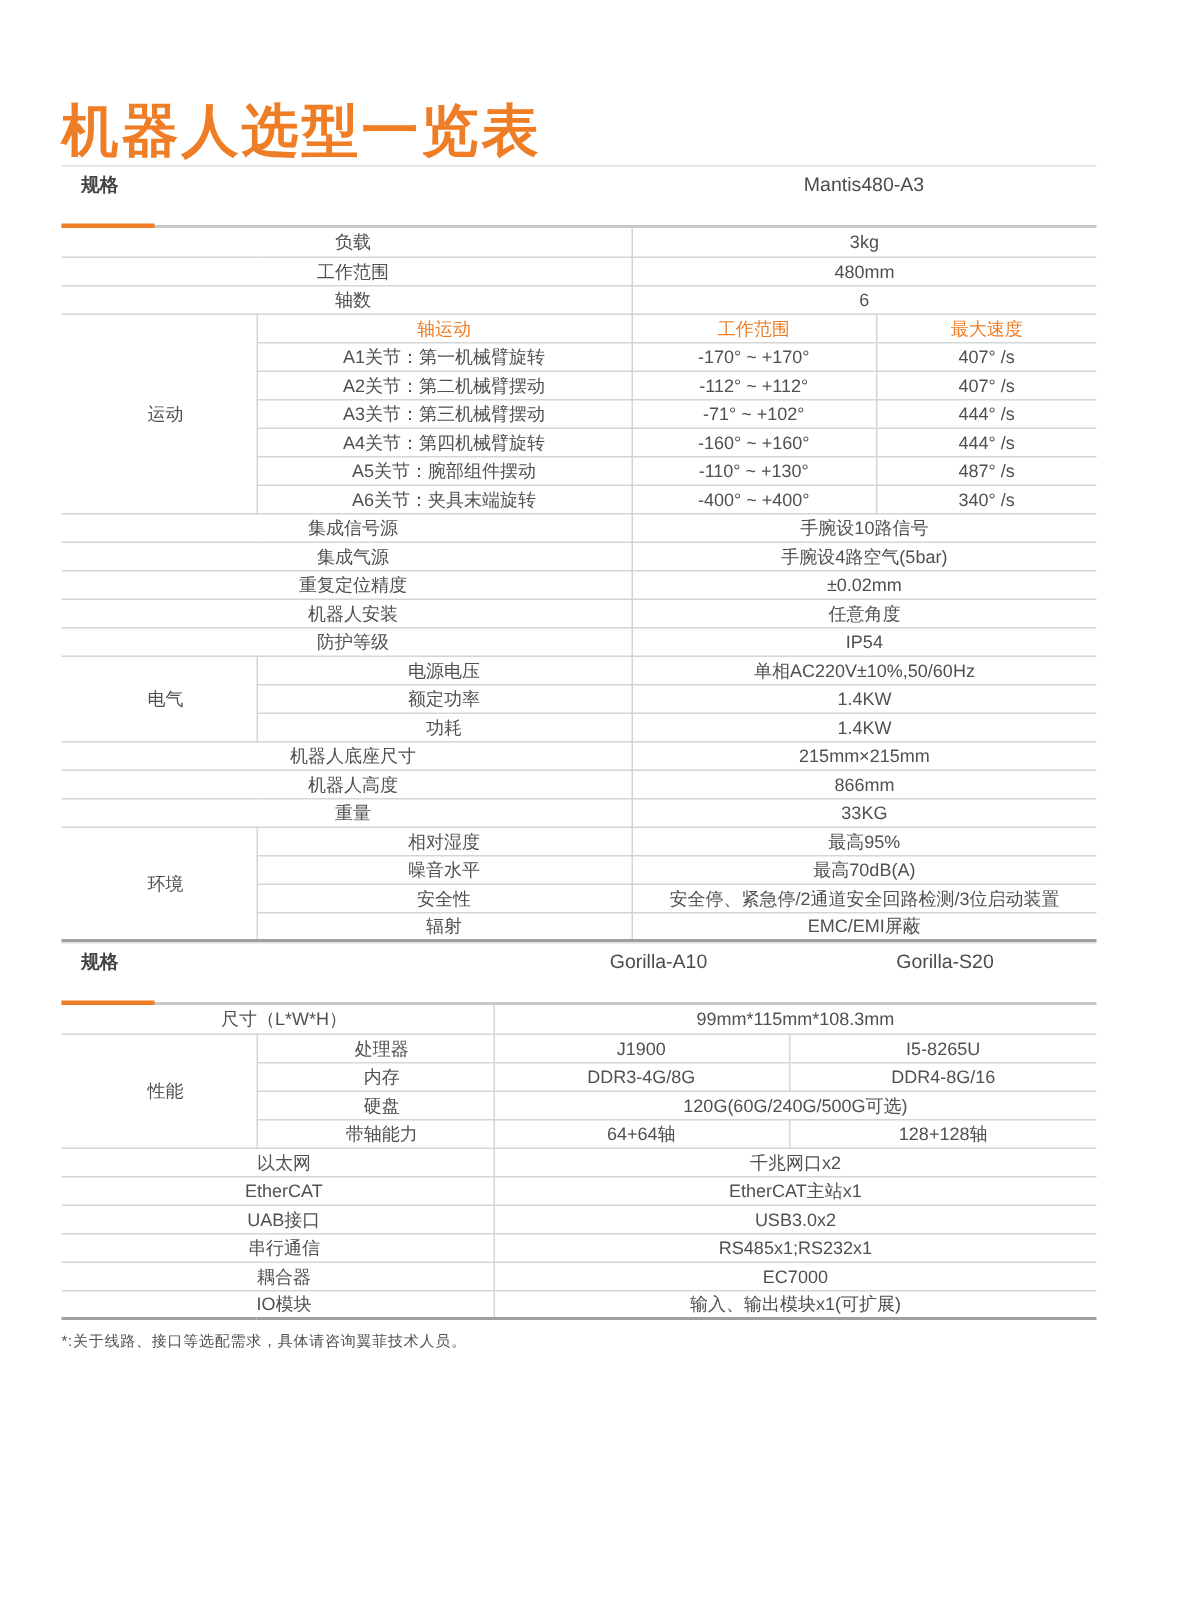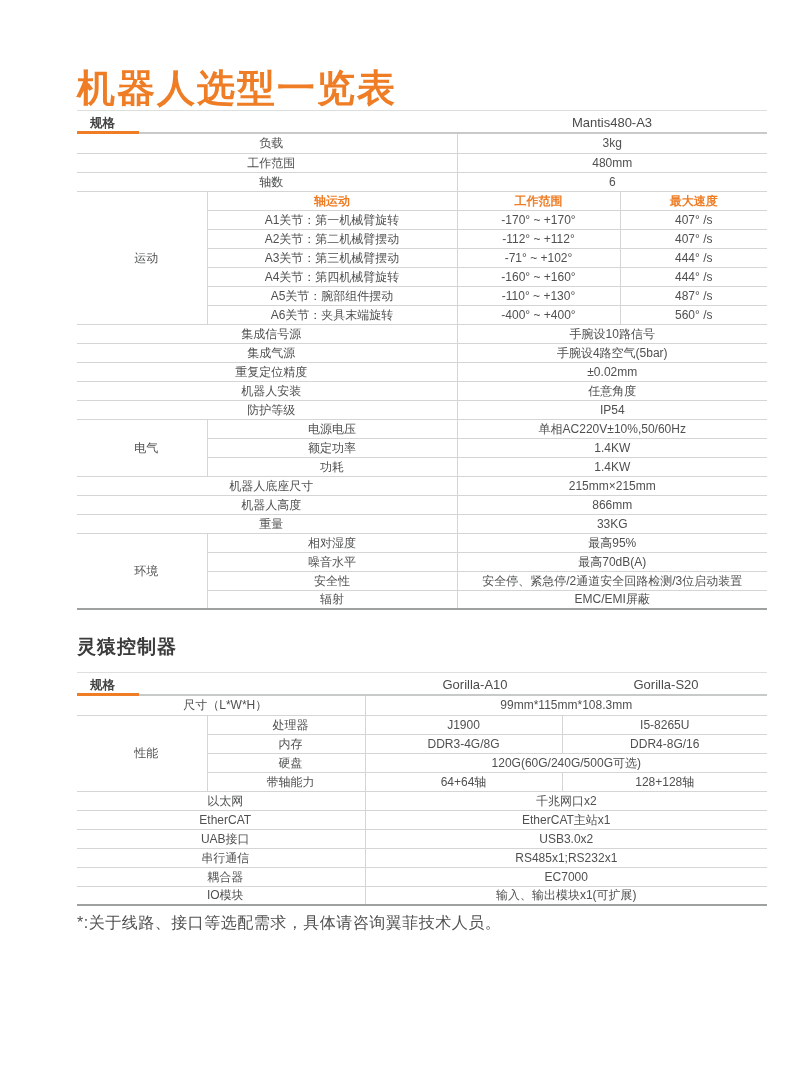--- a/index.html
+++ b/index.html
@@ -10,36 +10,36 @@
     --head-line:#C8C9C9;
   }
   *{box-sizing:border-box;margin:0;padding:0;}
   html,body{background:#fff;}
   body{
     width:800px;height:1082px;
     font-family:"Liberation Sans","DejaVu Sans",sans-serif;
     color:var(--text);
     overflow:hidden;
   }
-  .page{padding:66px 35px 0 77px;width:800px;}
+  .page{padding:66px 35px 0 41px;width:800px;}
 
   .page-title{
     color:var(--accent);
     font-size:38px;font-weight:bold;
     letter-spacing:2px;line-height:44px;
   }
   .section-title{
     font-size:19px;font-weight:bold;color:#3B3B3C;
     margin-top:16px;margin-bottom:12px;letter-spacing:1px;
   }
   .section-title.second{margin-top:24px;}
 
   .tablewrap{width:690px;}
   .spec-head{
-    position:relative;height:24px;
+    position:relative;height:42px;
     border-top:1px solid #DDDEDE;
     border-bottom:2px solid var(--head-line);
   }
   .spec-head::after{
     content:"";position:absolute;left:0;bottom:-2px;
     width:62px;height:3px;background:var(--accent);
   }
   .spec-head .spec{
     position:absolute;left:13px;top:4px;
     font-size:12.5px;font-weight:bold;color:#444;
@@ -61,24 +61,24 @@
     height:19px;
     border-right:1px solid var(--line);
     border-bottom:1px solid var(--line);
     font-size:12px;color:var(--text);
     text-align:center;vertical-align:middle;
     padding:0 4px;line-height:14px;
     overflow:hidden;white-space:nowrap;
   }
   td:last-child{border-right:none;}
   td.left{text-align:center;padding-left:13px;}
-  td.oh{color:var(--accent);font-weight:bold;margin-left:48px;}
+  td.oh{color:var(--accent);font-weight:normal;margin-left:48px;}
 
   .footnote{
-    margin-top:7px;font-size:16px;color:#4F5050;letter-spacing:0.5px;
+    margin-top:7px;font-size:10px;color:#4F5050;letter-spacing:0.5px;
   }
 </style>
 </head>
 <body>
 
 <div class="page">
 
   <h1 class="page-title">机器人选型一览表</h1>
 
 
@@ -134,21 +134,21 @@
             <td>444° /s</td>
           </tr>
           <tr>
             <td>A5关节：腕部组件摆动</td>
             <td>-110° ~ +130°</td>
             <td>487° /s</td>
           </tr>
           <tr>
             <td>A6关节：夹具末端旋转</td>
             <td>-400° ~ +400°</td>
-            <td>560° /s</td>
+            <td>340° /s</td>
           </tr>
           <tr>
             <td colspan="2" class="left">集成信号源</td>
             <td colspan="2">手腕设10路信号</td>
           </tr>
           <tr>
             <td colspan="2" class="left">集成气源</td>
             <td colspan="2">手腕设4路空气(5bar)</td>
           </tr>
           <tr>
@@ -202,21 +202,20 @@
             <td colspan="2">安全停、紧急停/2通道安全回路检测/3位启动装置</td>
           </tr>
           <tr>
             <td>辐射</td>
             <td colspan="2">EMC/EMI屏蔽</td>
           </tr>
         </tbody>
     </table>
   </div>
 
-  <h2 class="section-title second">灵猿控制器</h2>
 
   <div class="tablewrap" id="t2">
     <div class="spec-head">
       <span class="spec">规格</span>
       <span class="model model-0">Gorilla-A10</span>
       <span class="model model-1">Gorilla-S20</span>
     </div>
     <table>
       <colgroup>
         <col style="width:130px">

